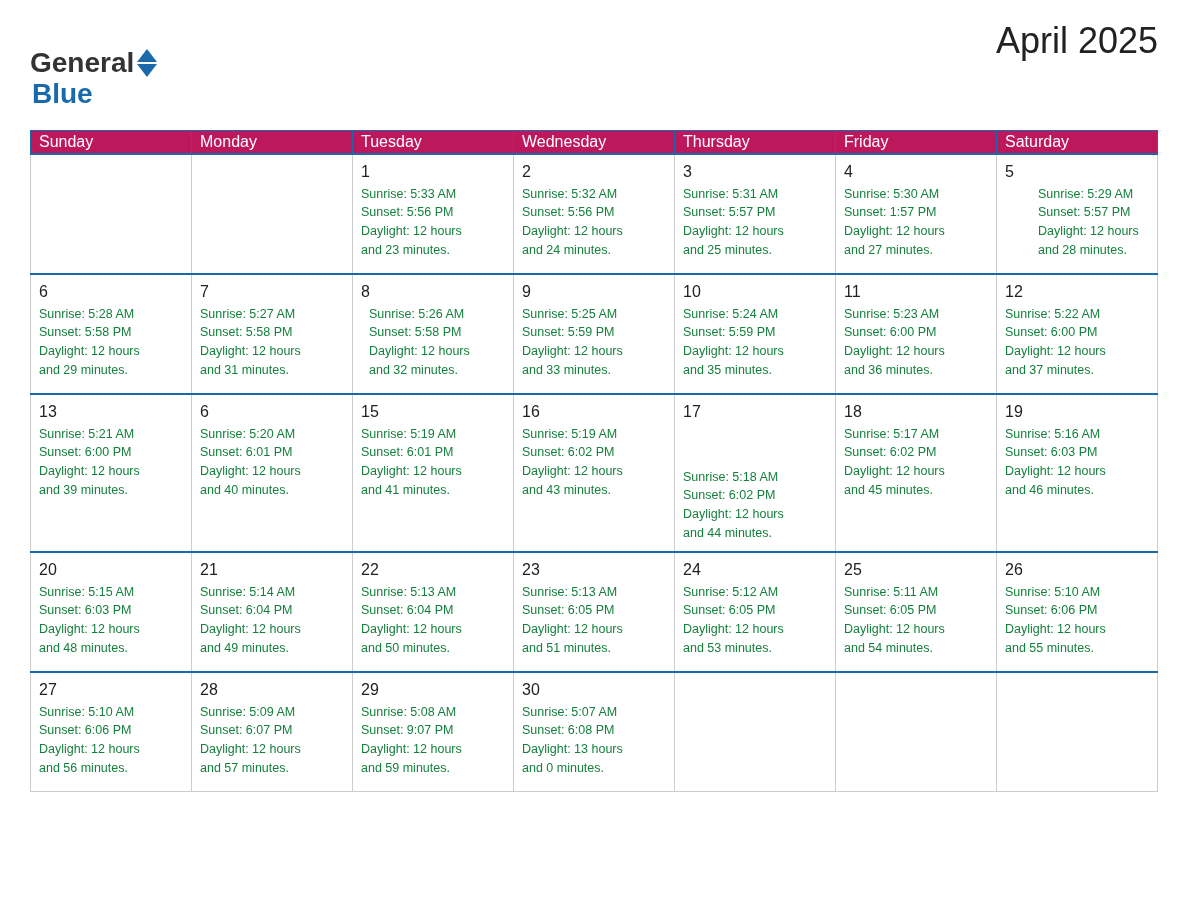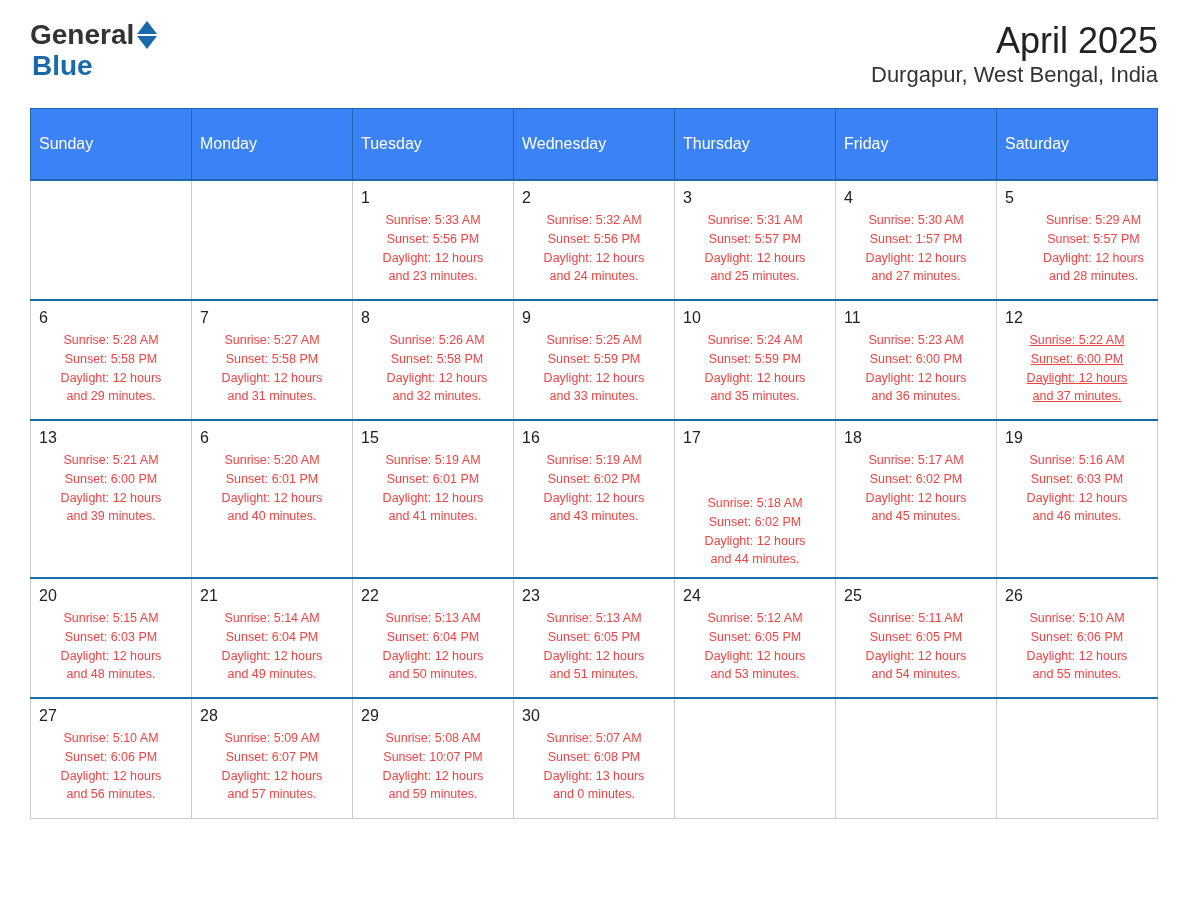--- a/index.html
+++ b/index.html
@@ -42,23 +42,23 @@
       font-size: 22px;
       font-weight: normal;
       color: #333;
     }
     table {
       width: 100%;
       border-collapse: collapse;
       table-layout: fixed;
     }
     thead tr th {
-      background-color: #3b82f6;
+      background-color: #be185d;
       color: #fff;
-      padding: 26px 8px;
+      padding: 2px 8px;
       font-size: 16px;
       font-weight: normal;
       text-align: left;
       border: 1px solid #1a6aab;
     }
     tbody tr td {
       vertical-align: top;
       padding: 8px 8px;
       font-size: 13px;
       color: #333;
@@ -71,44 +71,42 @@
     }
     .day-number {
       font-size: 16px;
       font-weight: normal;
       color: #222;
       display: block;
       margin-bottom: 4px;
     }
     .day-info {
       font-size: 12.5px;
-      color: #ef4444;
+      color: #15803d;
       line-height: 1.5;
-      text-align: center;
     }
   </style>
 </head>
 <body>
 
 <div class="header">
   <div class="logo">
-    <div style="display:flex; flex-direction:column; line-height:1.1;">
+    <div style="display:flex; flex-direction:column; line-height:1.1;margin-top:28px;">
       <div style="display:flex; align-items:center;">
         <span class="logo-text-general">General</span>
         <div style="display:flex; flex-direction:column; align-items:center; margin-left:3px;">
           <div style="width:0; height:0; border-left:10px solid transparent; border-right:10px solid transparent; border-bottom:13px solid #1a6aab; margin-bottom:2px;"></div>
           <div style="width:0; height:0; border-left:10px solid transparent; border-right:10px solid transparent; border-top:13px solid #1a6aab;"></div>
         </div>
       </div>
       <span class="logo-text-blue" style="margin-left:2px;">Blue</span>
     </div>
   </div>
   <div class="title-block">
     <h1>April 2025</h1>
-    <h2>Durgapur, West Bengal, India</h2>
   </div>
 </div>
 
 <table>
   <thead>
     <tr>
     <th>Sunday</th>
         <th>Monday</th>
         <th>Tuesday</th>
         <th>Wednesday</th>
@@ -195,21 +193,21 @@
         </td>
         <td>
           <span class="day-number">11</span>
           <div class="day-info" style="white-space: pre-line;">Sunrise: 5:23 AM
 Sunset: 6:00 PM
 Daylight: 12 hours
 and 36 minutes.</div>
         </td>
         <td>
           <span class="day-number">12</span>
-          <div class="day-info" style="white-space: pre-line; text-decoration: underline;">Sunrise: 5:22 AM
+          <div class="day-info" style="white-space: pre-line;">Sunrise: 5:22 AM
 Sunset: 6:00 PM
 Daylight: 12 hours
 and 37 minutes.</div>
         </td>
       </tr>
       <tr>
         <td>
           <span class="day-number">13</span>
           <div class="day-info" style="white-space: pre-line;">Sunrise: 5:21 AM
 Sunset: 6:00 PM
@@ -321,21 +319,21 @@
         <td>
           <span class="day-number">28</span>
           <div class="day-info" style="white-space: pre-line;">Sunrise: 5:09 AM
 Sunset: 6:07 PM
 Daylight: 12 hours
 and 57 minutes.</div>
         </td>
         <td>
           <span class="day-number">29</span>
           <div class="day-info" style="white-space: pre-line;">Sunrise: 5:08 AM
-Sunset: 10:07 PM
+Sunset: 9:07 PM
 Daylight: 12 hours
 and 59 minutes.</div>
         </td>
         <td>
           <span class="day-number">30</span>
           <div class="day-info" style="white-space: pre-line;">Sunrise: 5:07 AM
 Sunset: 6:08 PM
 Daylight: 13 hours
 and 0 minutes.</div>
         </td>

